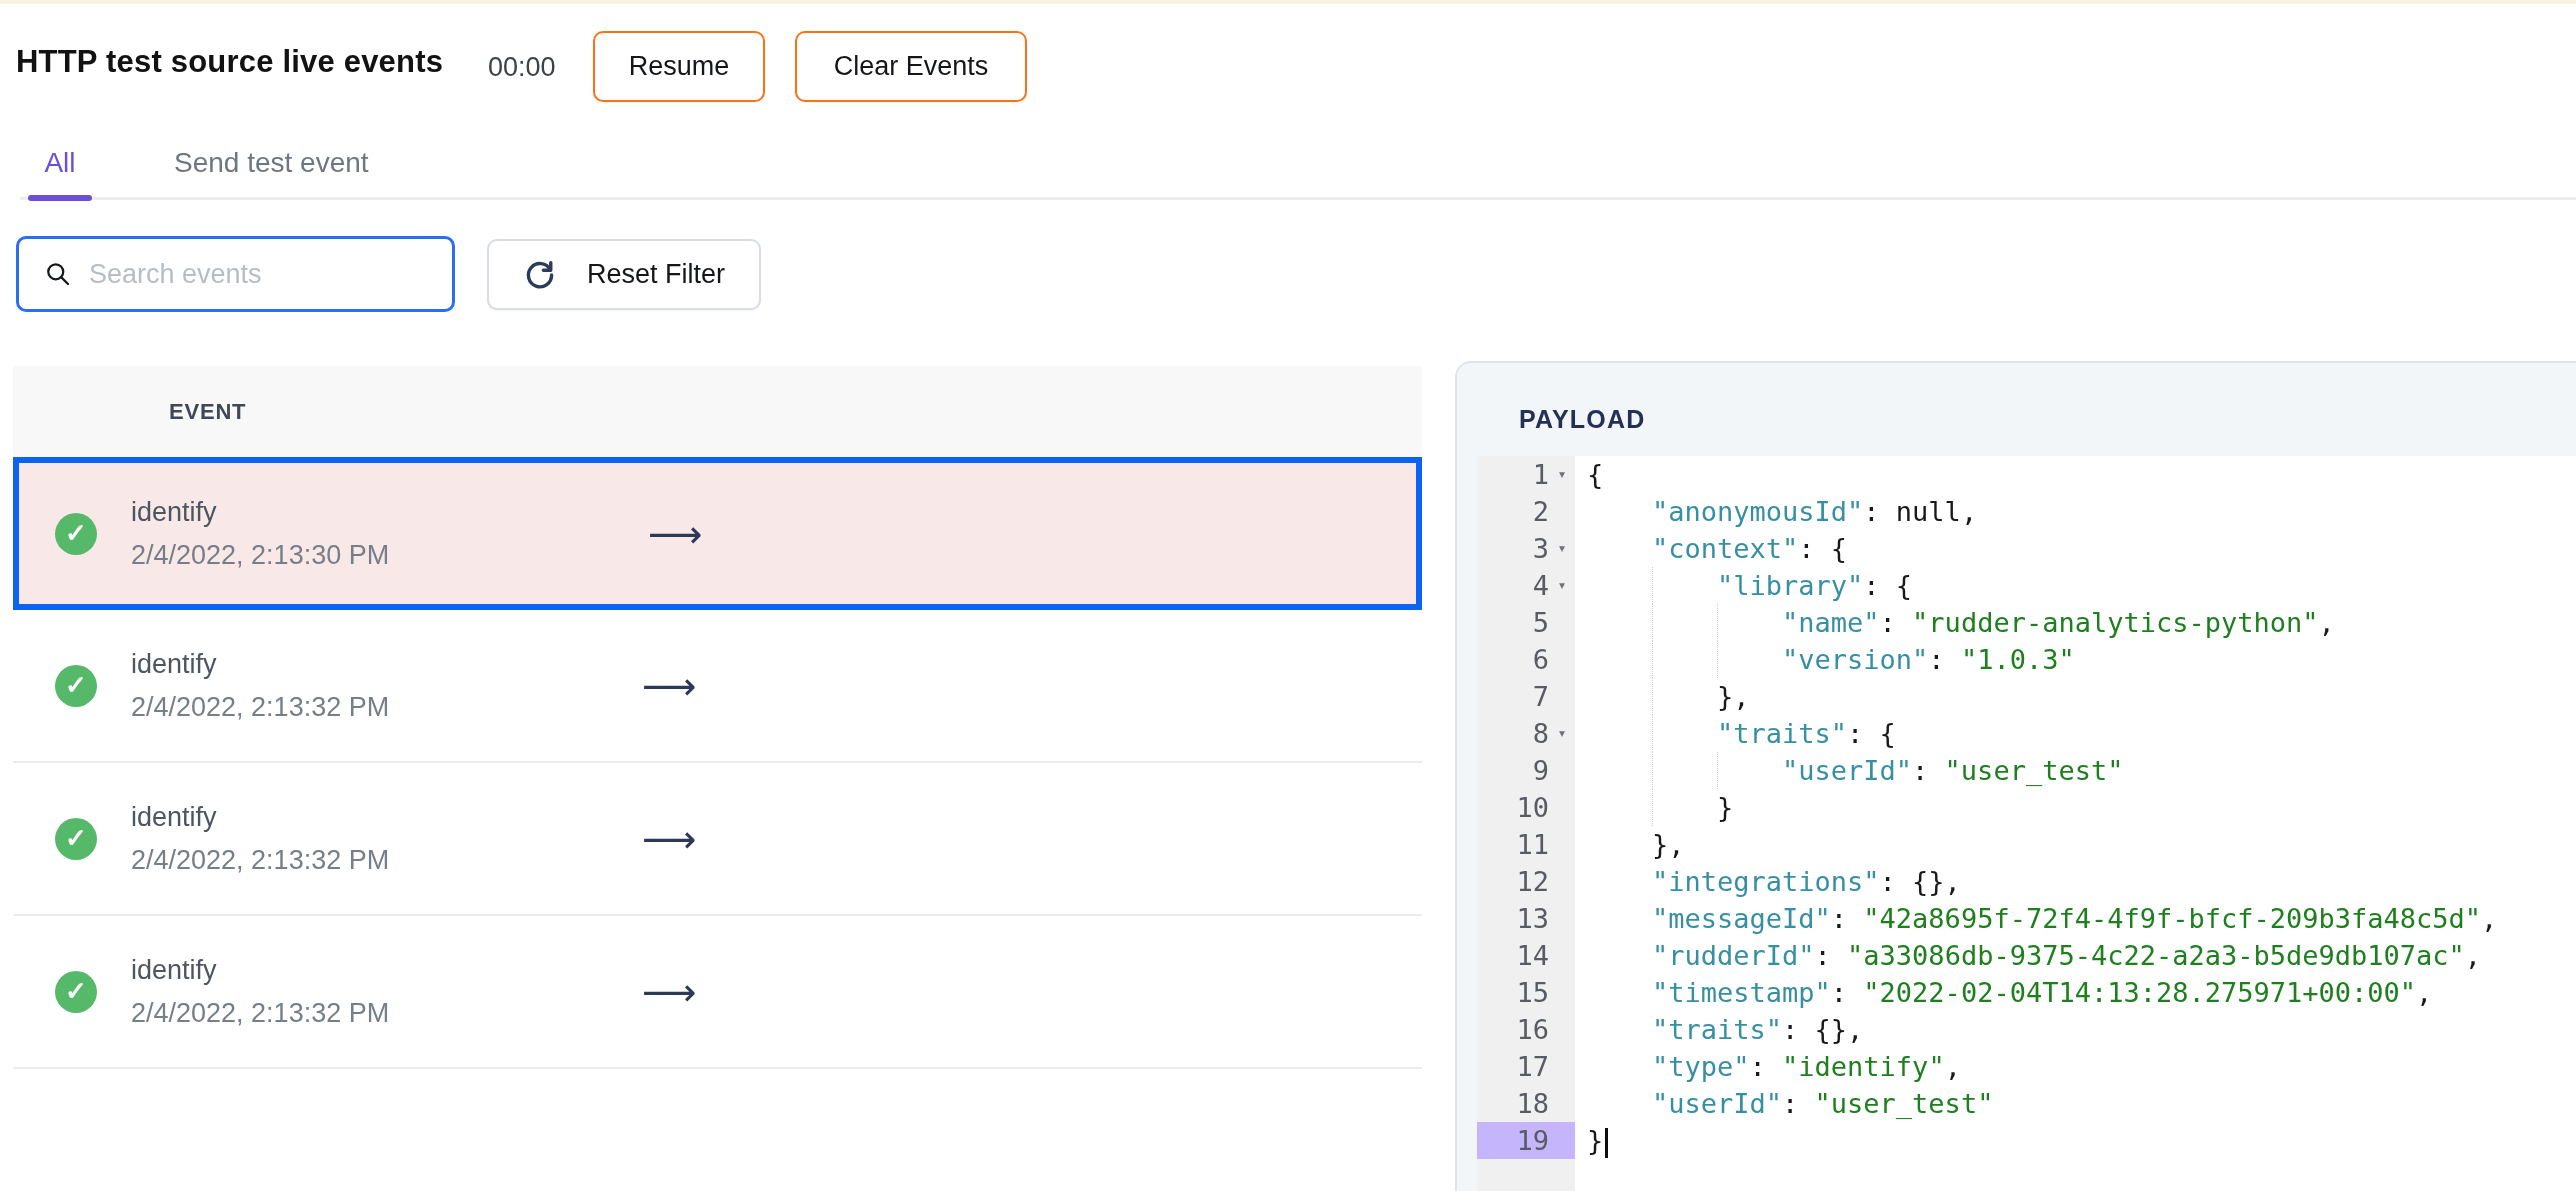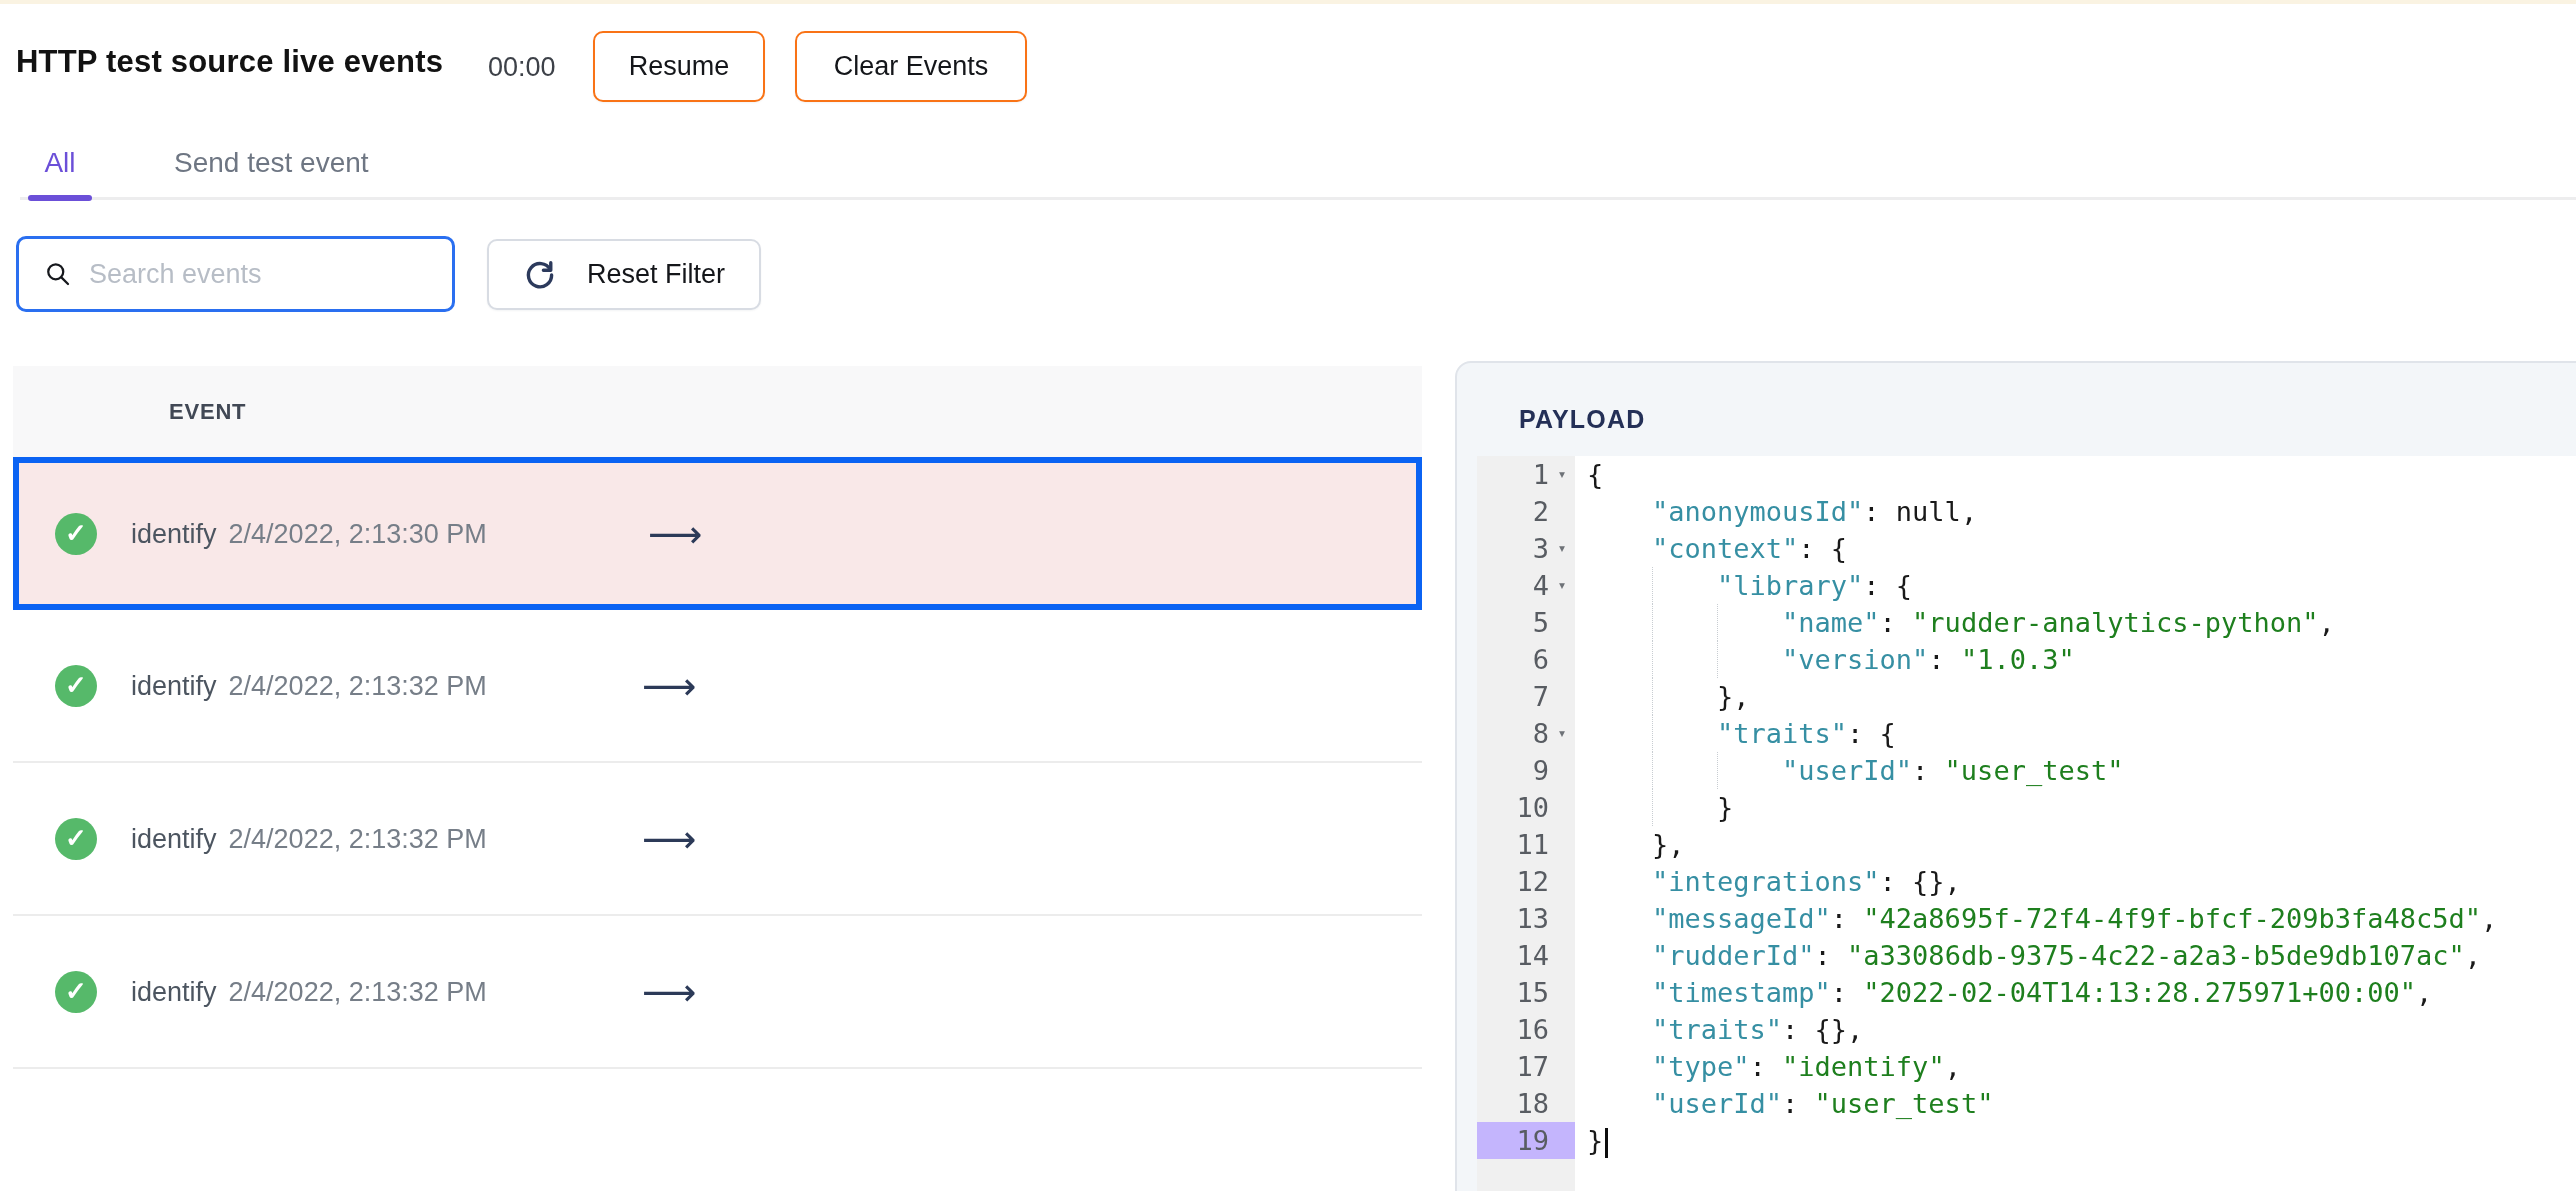--- a/index.html
+++ b/index.html
@@ -47,21 +47,21 @@
     font-size:22px;font-weight:700;color:#414855;letter-spacing:0.8px}
   .th-event{left:156px}
   .th-error{left:841px}
   .event-row{position:relative;height:153px;background:#fff;cursor:pointer}
   .event-row.selected{background:var(--pink);border:6px solid var(--blue)}
   .event-row.divider{border-bottom:2px solid #ececec}
   .status-circle{position:absolute;left:42px;top:50%;transform:translateY(-50%);
     width:42px;height:42px;border-radius:50%;background:var(--green);
     display:flex;align-items:center;justify-content:center;color:#fff;font-size:26px;font-weight:700}
   .event-row.selected .status-circle{left:36px}
-  .row-text{position:absolute;left:118px;top:50%;transform:translateY(-50%);display:flex;gap:12px}
+  .row-text{position:absolute;left:118px;top:50%;transform:translateY(-50%);display:flex;flex-direction:column;gap:12px}
   .event-row.selected .row-text{left:112px}
   .row-type{font-size:27px;color:#4c5560}
   .row-time{font-size:27px;color:#767e88}
   .row-arrow{position:absolute;left:629px;top:50%;transform:translateY(-50%);
     font-size:38px;color:#2c3a58;font-family:"DejaVu Sans",sans-serif}
 
   
   .payload-card{position:absolute;left:1455px;top:361px;width:1157px;height:868px;
     background:#f3f6f9;border:2px solid #e0e4ea;border-radius:16px;overflow:hidden}
   .payload-title{position:absolute;left:62px;top:42px;font-size:25px;font-weight:700;

